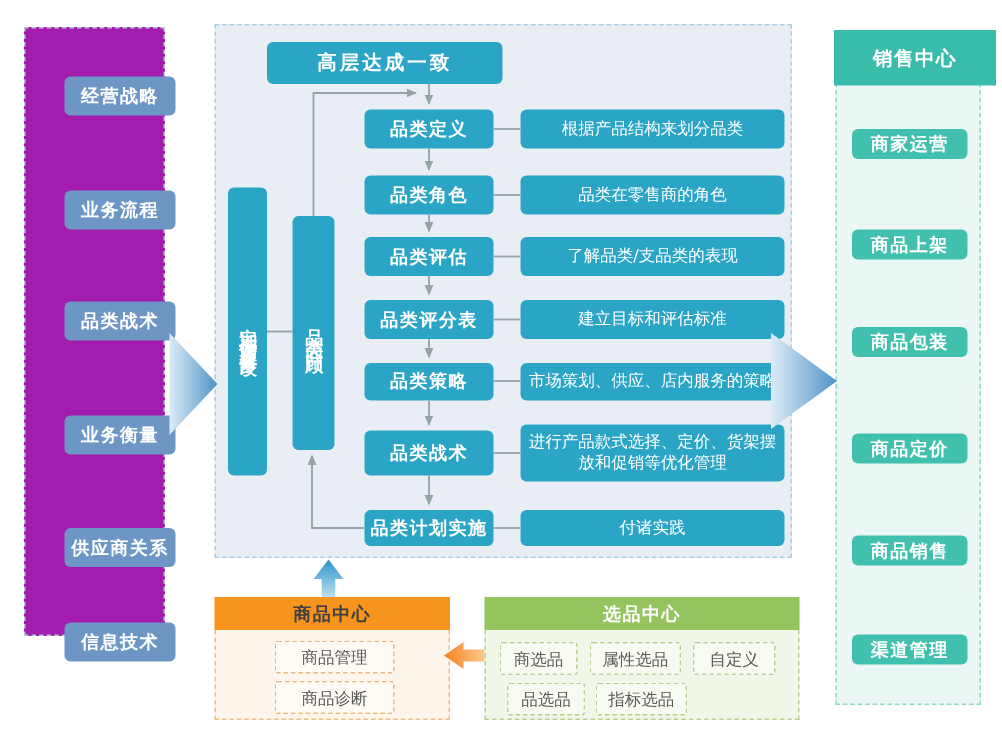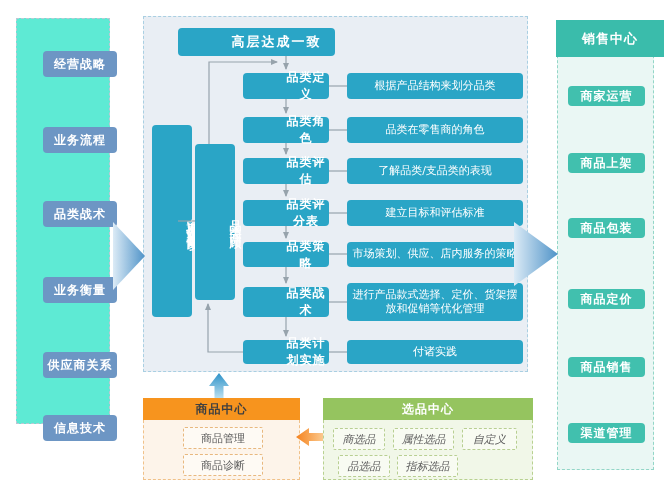--- a/index.html
+++ b/index.html
@@ -1,30 +1,30 @@
 <!DOCTYPE html>
 <html><head>
 <meta charset="utf-8">
 <style>
   html,body{margin:0;padding:0;background:#ffffff;}
   *{box-sizing:border-box;font-family:"DejaVu Sans","Liberation Sans",sans-serif;}
   .canvas{position:relative;width:668px;height:500px;background:#ffffff;overflow:hidden;}
 
   
   .left-panel{position:absolute;left:16px;top:18px;width:94px;height:406px;
-    background:#5eead4;border:1px dashed #bcc8d4;}
+    background:#a21caf;border:1px dashed #bcc8d4;}
   .lp-item{position:absolute;left:26px;width:74px;height:26px;background:#6d96c4;
     border-radius:4px;color:#fff;font-size:12px;font-weight:bold;
     display:flex;align-items:center;justify-content:center;letter-spacing:1px;}
 
   
   .center-panel{position:absolute;left:143px;top:16px;width:385px;height:356px;
     background:#e9eef4;border:1px dashed #a9cfe2;}
   .teal-box{position:absolute;background:#2aa5c6;border-radius:4px;color:#fff;
-    display:flex;align-items:center;justify-content:center;text-align:center;padding-left:40px;}
+    display:flex;align-items:center;justify-content:center;text-align:center;}
   .top-box{left:178px;top:28px;width:157px;height:28px;font-size:13px;font-weight:bold;letter-spacing:2px;}
   .vert-box{writing-mode:vertical-rl;text-orientation:upright;font-size:12px;font-weight:bold;letter-spacing:3px;}
   .review-cycle{left:152px;top:125px;width:26px;height:192px;}
   .category-review{left:195px;top:144px;width:28px;height:156px;letter-spacing:6px;}
   .step-label{font-size:12px;font-weight:bold;letter-spacing:1px;left:243px;width:86px;}
   .step-desc{font-size:11px;left:347px;width:176px;line-height:1.3;padding:2px 4px;}
 
   
   .right-panel{position:absolute;left:557px;top:20px;width:97px;height:450px;
     background:#eaf7f4;border:1px dashed #93d6c7;}
@@ -39,21 +39,21 @@
   .pc-body{position:absolute;left:143px;top:420px;width:157px;height:60px;background:#fdf4ea;
     border:1px dashed #f0c189;border-top:none;}
   .pc-item{position:absolute;left:183px;width:80px;height:22px;background:#fefaf4;border:1px dashed #e8b87f;
     border-radius:2px;color:#5a5a5a;font-size:11px;display:flex;align-items:center;justify-content:center;}
 
   .sel-header{position:absolute;left:323px;top:398px;width:210px;height:22px;background:#95c45f;
     color:#fff;font-size:12px;font-weight:bold;display:flex;align-items:center;justify-content:center;letter-spacing:1px;}
   .sel-body{position:absolute;left:323px;top:420px;width:210px;height:60px;background:#f1f7e8;
     border:1px dashed #b8d190;border-top:none;}
   .sel-item{position:absolute;height:22px;background:#f8fbf2;border:1px dashed #b8cf92;
-    border-radius:2px;color:#5a5a5a;font-size:11px;display:flex;align-items:center;justify-content:center;font-style:italic;}
+    border-radius:2px;color:#5a5a5a;font-size:11px;display:flex;align-items:center;justify-content:center;}
 
   svg.overlay{position:absolute;left:0;top:0;width:668px;height:500px;pointer-events:none;}
 </style>
 </head>
 <body>
 
 <div class="canvas">
 
   <div class="left-panel">
     <div class="lp-item" style="top:32px">经营战略</div>

